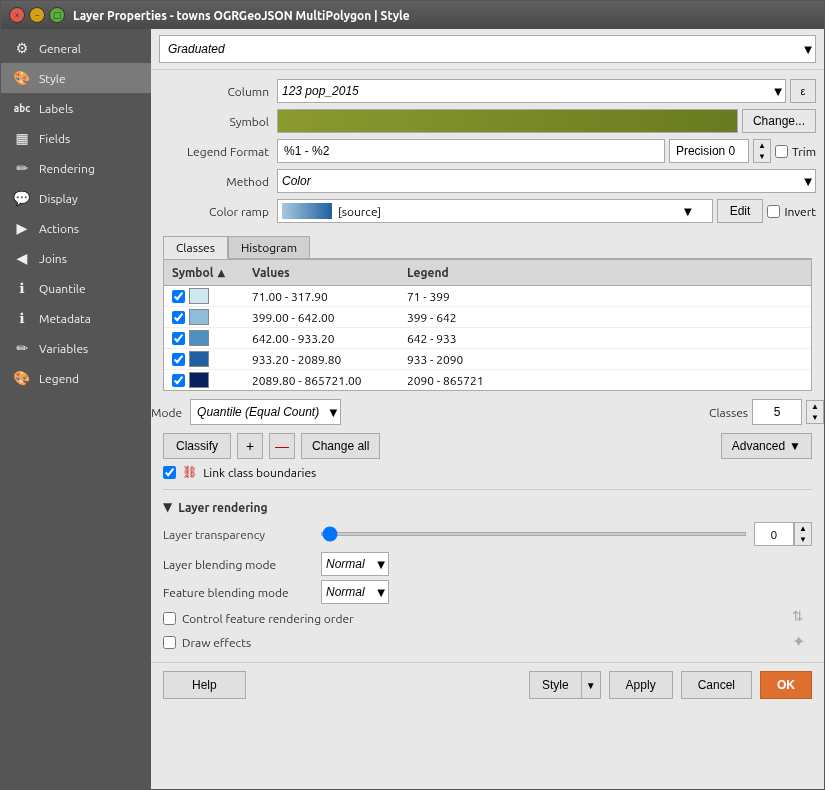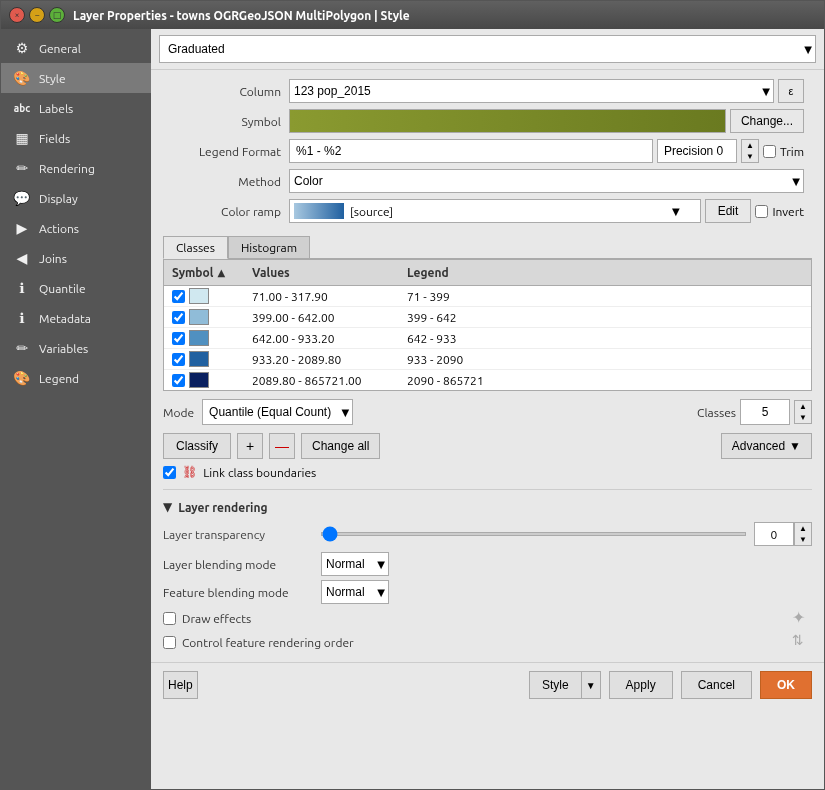--- a/index.html
+++ b/index.html
@@ -19,21 +19,21 @@
 
     .sidebar { width: 150px; background: #555555; display: flex; flex-direction: column; padding: 4px 0; }
     .sidebar-item { display: flex; align-items: center; gap: 8px; padding: 6px 12px; color: #f0f0f0; cursor: pointer; font-size: 12px; }
     .sidebar-item.active { background: #7a7a7a; }
     .sidebar-icon { width: 18px; height: 18px; display: flex; align-items: center; justify-content: center; font-size: 14px; }
 
     .content { flex: 1; background: #e8e8e8; display: flex; flex-direction: column; padding: 0; overflow-y: auto; }
 
     .style-dropdown-row { padding: 6px 8px; background: #e8e8e8; border-bottom: 1px solid #ccc; }
 
-    .form-area { padding: 8px 20px; display: flex; flex-direction: column; gap: 4px; }
+    .form-area { padding: 8px 8px; display: flex; flex-direction: column; gap: 4px; }
 
     .form-row { display: flex; align-items: center; gap: 8px; min-height: 26px; }
     .form-label { width: 110px; color: #333; font-size: 12px; text-align: right; }
 
     .column-row { display: flex; align-items: center; gap: 4px; flex: 1; }
     .icon-btn { width: 26px; height: 24px; border: 1px solid #aaa; background: #e8e8e8; cursor: pointer; display: flex; align-items: center; justify-content: center; font-size: 11px; }
 
     .symbol-row { display: flex; align-items: center; gap: 4px; flex: 1; }
     .change-btn { height: 24px; padding: 0 10px; border: 1px solid #aaa; background: #e8e8e8; cursor: pointer; font-size: 12px; }
 
@@ -66,21 +66,21 @@
     .sort-arrow { font-size: 10px; }
 
     .table-row { display: flex; align-items: center; border-bottom: 1px solid #eee; padding: 2px 0; }
     .table-row:last-child { border-bottom: none; }
     .cell-symbol { width: 80px; display: flex; align-items: center; gap: 4px; padding: 0 8px; }
     .cell-values { width: 155px; padding: 0 8px; font-size: 12px; }
     .cell-legend { flex: 1; padding: 0 8px; font-size: 12px; }
     .row-checkbox { width: 13px; height: 13px; }
     .color-swatch { width: 20px; height: 16px; border: 1px solid #888; }
 
-    .mode-row { display: flex; align-items: center; gap: 8px; padding: 8px 12px 4px; }
+    .mode-row { display: flex; align-items: center; gap: 8px; padding: 8px 0 4px; }
     .mode-label { font-size: 12px; color: #333; }
     .mode-select { height: 26px; border: 1px solid #aaa; background: white; padding: 0 6px; font-size: 12px; width: 200px; cursor: pointer; }
     .classes-group { display: flex; align-items: center; gap: 4px; margin-left: auto; }
     .classes-label { font-size: 12px; color: #333; }
     .classes-input { width: 50px; height: 26px; border: 1px solid #aaa; background: white; padding: 0 6px; font-size: 12px; text-align: center; }
 
     .action-row { display: flex; align-items: center; gap: 6px; padding: 4px 12px; }
     .classify-btn { height: 26px; padding: 0 12px; border: 1px solid #aaa; background: #e0e0e0; cursor: pointer; font-size: 12px; }
     .add-btn { width: 26px; height: 26px; border: 1px solid #aaa; background: #e0e0e0; cursor: pointer; font-size: 14px; display: flex; align-items: center; justify-content: center; }
     .remove-btn { width: 26px; height: 26px; border: 1px solid #aaa; background: #e0e0e0; cursor: pointer; font-size: 14px; display: flex; align-items: center; justify-content: center; color: #c00; }
@@ -104,30 +104,30 @@
     .blending-label { width: 150px; font-size: 12px; color: #333; }
     .blending-select { width: 160px; height: 24px; border: 1px solid #aaa; background: white; padding: 0 4px; font-size: 12px; cursor: pointer; }
 
     .effects-row { display: flex; align-items: center; gap: 6px; margin-bottom: 4px; }
     .effects-checkbox { width: 13px; height: 13px; cursor: pointer; }
     .effects-label { font-size: 12px; color: #333; }
     .effects-icon { width: 20px; height: 20px; margin-left: auto; color: #aaa; font-size: 16px; }
 
     .footer { padding: 8px 12px; display: flex; gap: 8px; justify-content: flex-end; align-items: center; border-top: 1px solid #ccc; background: #e8e8e8; }
     .footer-left { margin-right: auto; }
-    .help-btn { height: 28px; padding: 0 4px; border: 1px solid #aaa; background: #e0e0e0; cursor: pointer; font-size: 12px; }
+    .help-btn { height: 28px; padding: 0 28px; border: 1px solid #aaa; background: #e0e0e0; cursor: pointer; font-size: 12px; }
     .style-btn-group { display: flex; align-items: center; }
     .style-main-btn { height: 28px; padding: 0 12px; border: 1px solid #aaa; border-right: none; background: #e0e0e0; cursor: pointer; font-size: 12px; }
     .style-drop-btn { width: 20px; height: 28px; border: 1px solid #aaa; background: #e0e0e0; cursor: pointer; font-size: 10px; display: flex; align-items: center; justify-content: center; }
     .apply-btn { height: 28px; padding: 0 16px; border: 1px solid #aaa; background: #e0e0e0; cursor: pointer; font-size: 12px; }
     .cancel-btn { height: 28px; padding: 0 16px; border: 1px solid #aaa; background: #e0e0e0; cursor: pointer; font-size: 12px; }
     .ok-btn { height: 28px; padding: 0 16px; border: 1px solid #c06020; background: #e07030; cursor: pointer; font-size: 12px; color: white; font-weight: bold; }
 
     .select-wrapper { position: relative; display: flex; align-items: center; }
-    .select-wrapper select { appearance: none; -webkit-appearance: none; width: 100%; padding-right: 20px; }
+    .select-wrapper select { appearance: none; -webkit-appearance: none; width: 100%; padding-right: 20px; font-style: italic; }
     .select-arrow { position: absolute; right: 4px; pointer-events: none; font-size: 10px; }
 
     select { border: 1px solid #aaa; background: white; font-size: 12px; cursor: pointer; }
   </style>
 </head>
 <body>
 
 <div class="window">
 
   <div class="titlebar">
@@ -422,28 +422,28 @@
               <option>Multiply</option>
               <option>Screen</option>
               <option>Overlay</option>
             </select>
             <span class="select-arrow">▼</span>
           </div>
         </div>
 
         <div class="effects-row">
           <input type="checkbox" class="effects-checkbox" style="">
+          <span class="effects-label">Control feature rendering order</span>
+          <span class="effects-icon" style="margin-left:auto;color:#aaa;font-size:14px;">⇅</span>
+        </div>
+
+        <div class="effects-row">
+          <input type="checkbox" class="effects-checkbox" style="">
           <span class="effects-label">Draw effects</span>
           <span class="effects-icon" style="margin-left:auto;color:#aaa;">✦</span>
-        </div>
-
-        <div class="effects-row">
-          <input type="checkbox" class="effects-checkbox" style="">
-          <span class="effects-label">Control feature rendering order</span>
-          <span class="effects-icon" style="margin-left:auto;color:#aaa;font-size:14px;">⇅</span>
         </div>
       </div>
 
       <div class="footer">
         <div class="footer-left">
           <button class="help-btn">Help</button>
         </div>
         <div class="style-btn-group">
           <button class="style-main-btn">Style</button>
           <button class="style-drop-btn">▼</button>

